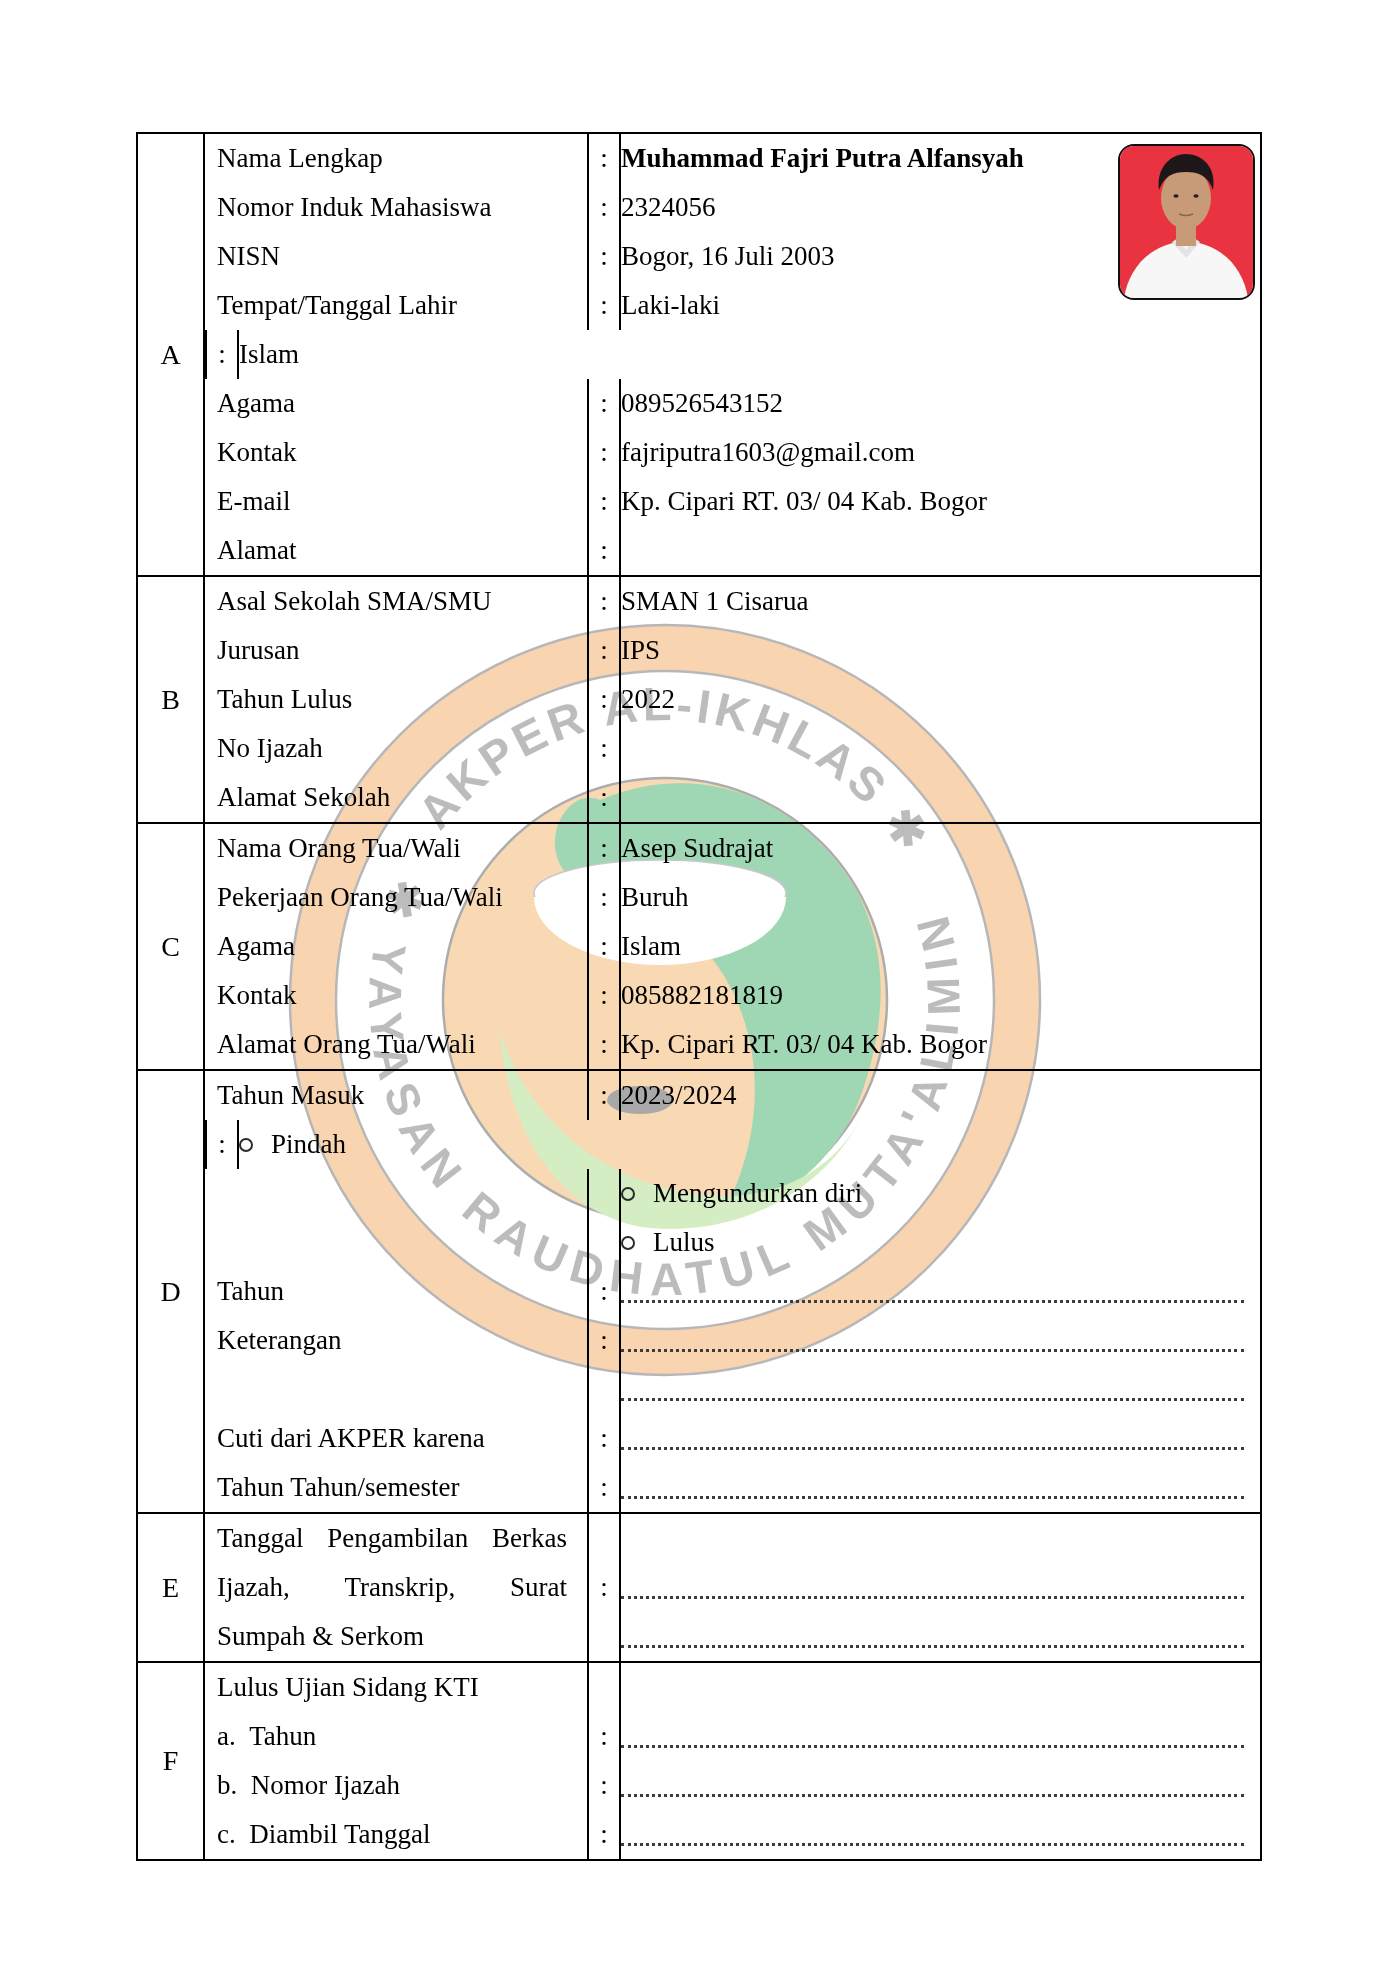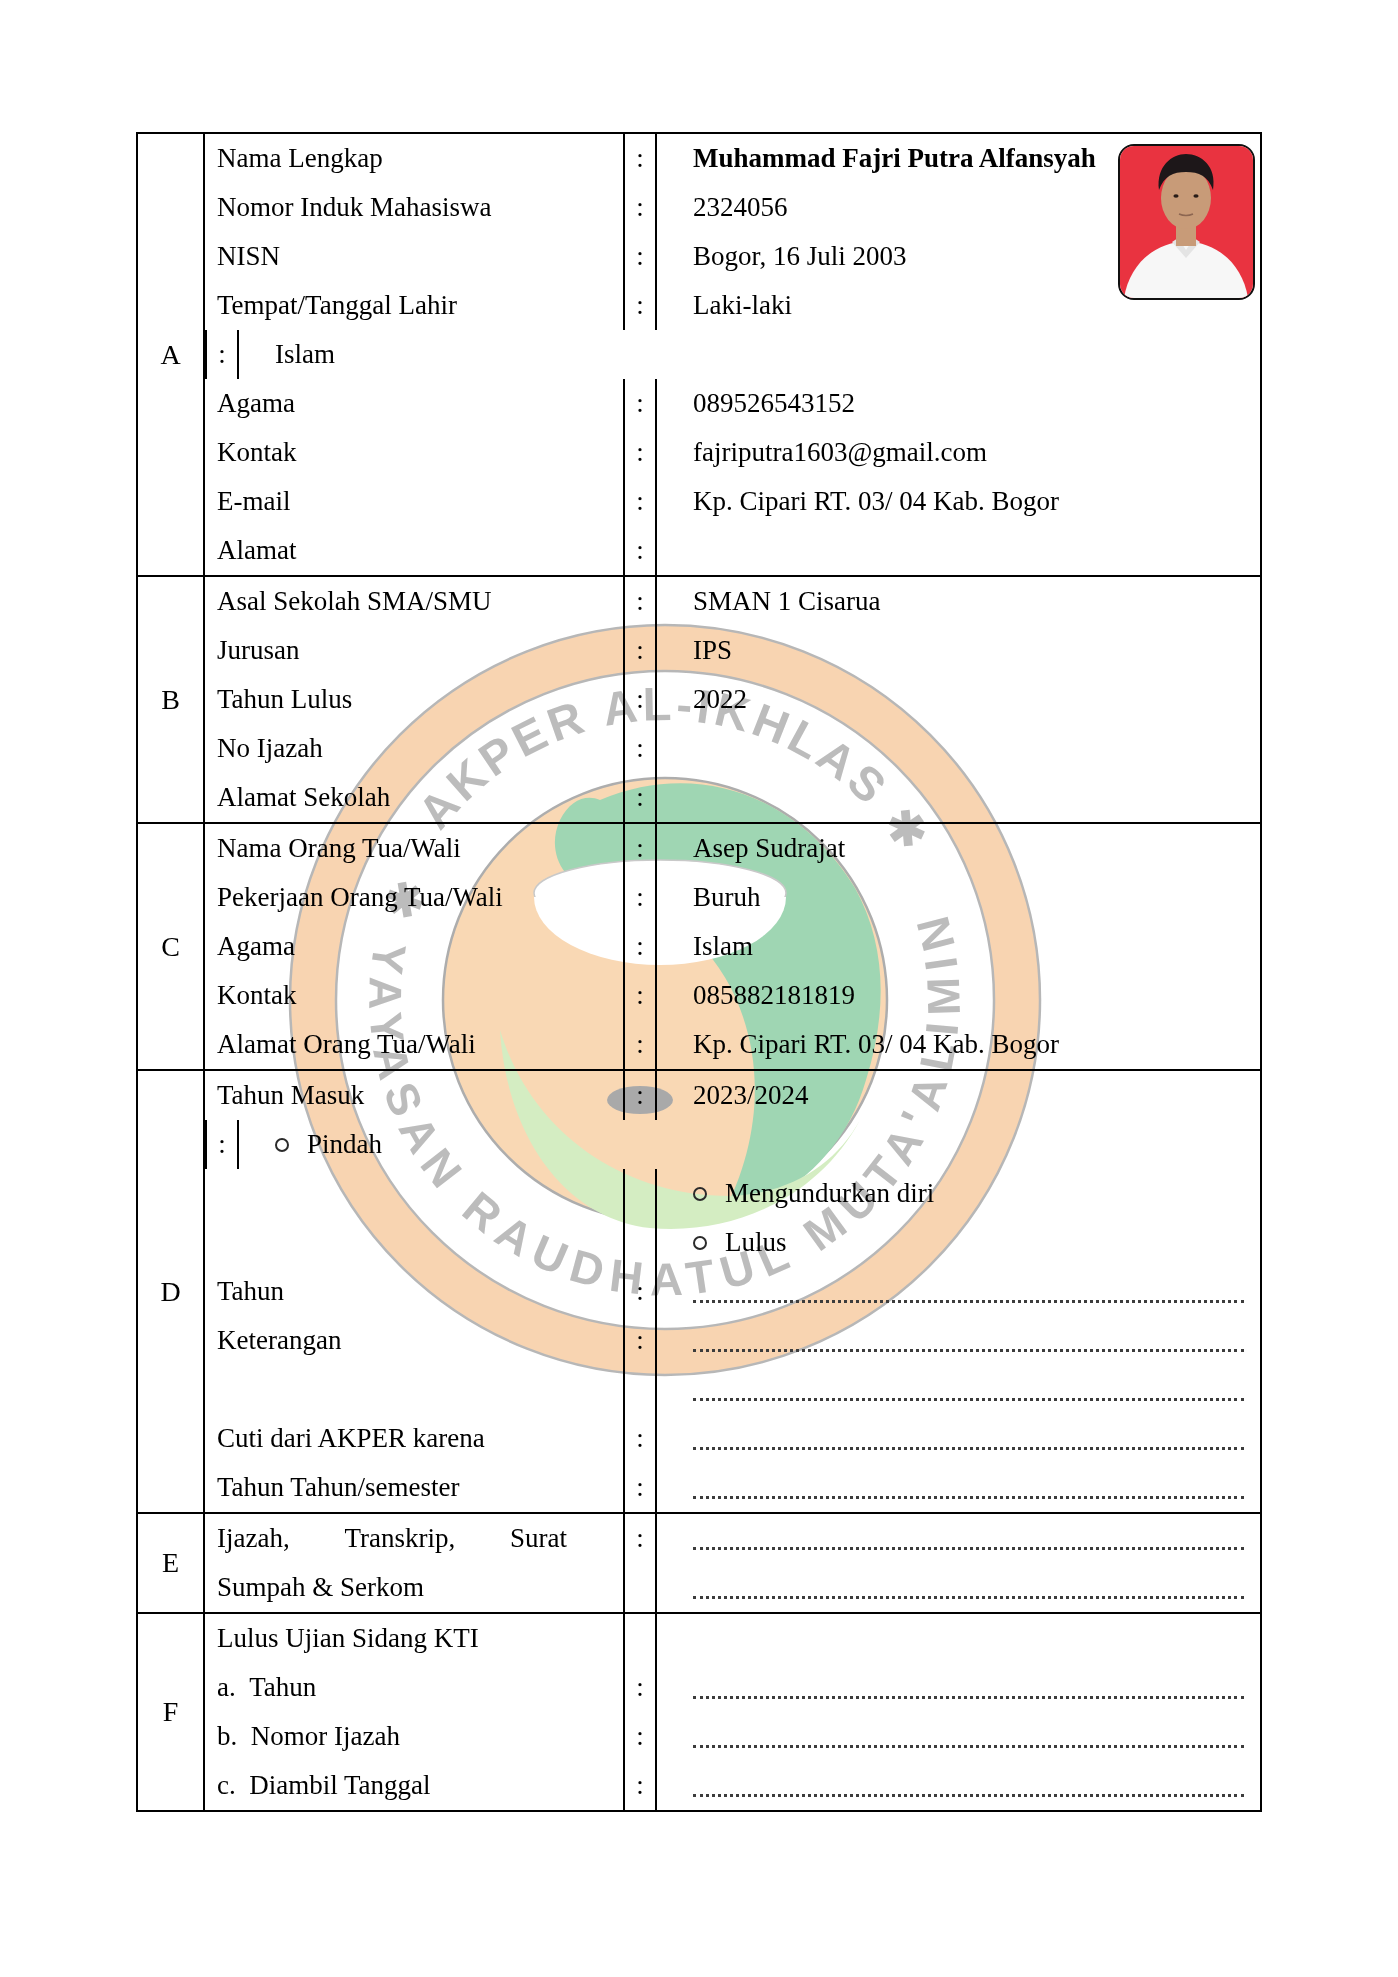--- a/index.html
+++ b/index.html
@@ -15,21 +15,21 @@
     position:absolute; left:136px; top:132px; width:1126px; z-index:2;
     border:2px solid #000; background:transparent;
   }
   .section { display:flex; }
   .section + .section { border-top:2px solid #000; }
   .letter-cell {
     width:67px; border-right:2px solid #000; display:flex;
     align-items:center; justify-content:center; font-size:28px;
   }
   .rows { flex:1; display:flex; flex-direction:column; }
-  .row { display:flex; height:49px; font-size:27px;gap:36px; }
+  .row { display:flex; height:49px; font-size:27px; }
   .label-cell { width:382px; line-height:49px; padding:0 20px 0 12px; white-space:nowrap; overflow:hidden; }
   .label-cell.justify { display:flex; justify-content:space-between; }
   .colon-cell {
     width:34px; border-left:2px solid #000; border-right:2px solid #000;
     text-align:center; line-height:49px;
   }
   .value-cell { flex:1; line-height:49px; display:flex; align-items:center; white-space:nowrap; overflow:hidden; }
   .value-cell.bold { font-weight:bold; }
   .radio-circle {
     display:inline-block; width:14px; height:14px; border:2px solid #2b2b2b;
@@ -252,20 +252,29 @@
             <div class="colon-cell">:</div>
             <div class="value-cell">
               <span class="dots"></span>
             </div>
           </div>
         </div>
       </div>
       <div class="section">
         <div class="letter-cell">E</div>
         <div class="rows">
+          <div class="row">
+            <div class="label-cell justify">
+              <span>Tanggal</span>
+              <span>Pengambilan</span>
+              <span>Berkas</span>
+            </div>
+            <div class="colon-cell"></div>
+            <div class="value-cell"></div>
+          </div>
           <div class="row">
             <div class="label-cell justify">
               <span>Ijazah,</span>
               <span>Transkrip,</span>
               <span>Surat</span>
             </div>
             <div class="colon-cell">:</div>
             <div class="value-cell">
               <span class="dots"></span>
             </div>

